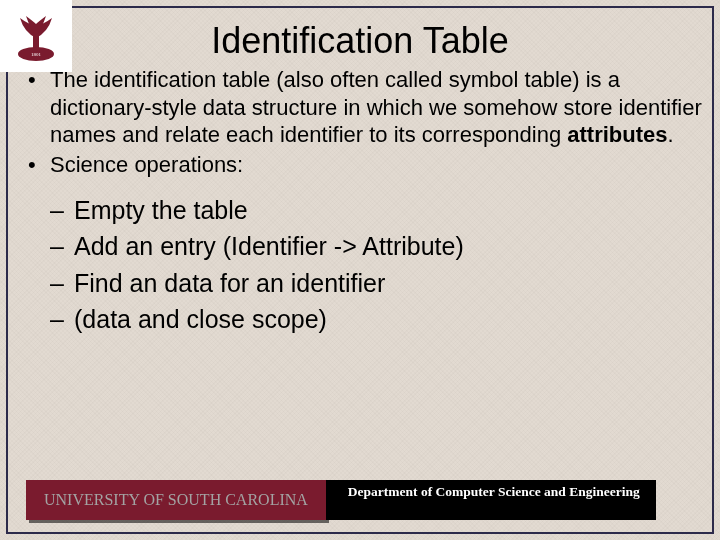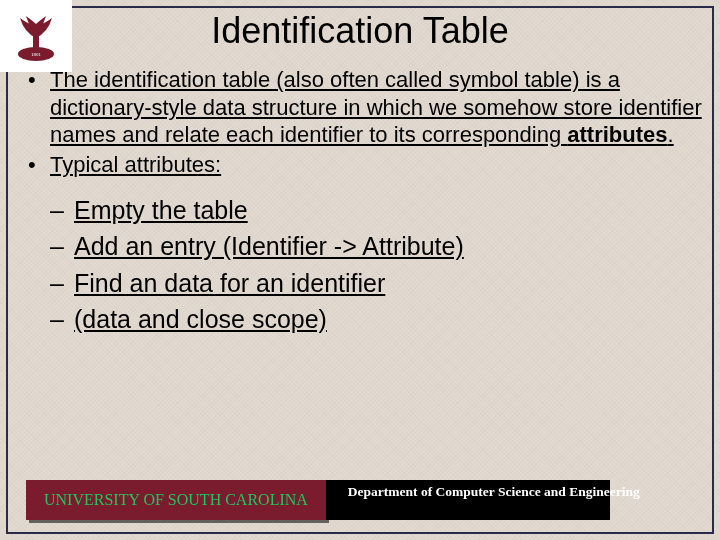--- a/index.html
+++ b/index.html
@@ -22,21 +22,21 @@
     top: 0; left: 0;
     width: 72px; height: 72px;
     background: #fff;
     z-index: 2;
     display: flex;
     align-items: center;
     justify-content: center;
   }
   .title {
     position: absolute;
-    top: 10px; left: 0; right: 0;
+    top: 20px; left: 0; right: 0;
     text-align: center;
     font-size: 36px;
     font-weight: 400;
     color: #000;
     font-family: Arial, sans-serif;
   }
   .content {
     position: absolute;
     top: 66px;
     left: 22px;
@@ -47,59 +47,59 @@
   }
   .bullet {
     display: flex;
     margin-bottom: 2px;
   }
   .bullet .dot {
     width: 28px;
     text-align: left;
     padding-left: 6px;
   }
-  .bullet .text { flex: 1; text-decoration: underline; }
+  .bullet .text { flex: 1; }
   .sublist {
     margin-top: 14px;
     margin-left: 28px;
     font-size: 25px;
     line-height: 1.45;
   }
   .subitem { display: flex; }
   .subitem .dash { width: 24px; }
-  .subitem .stext { flex: 1; text-decoration: underline; }
+  .subitem .stext { flex: 1; }
   .footer {
     position: absolute;
     left: 26px; bottom: 20px;
     height: 40px;
     display: flex;
     align-items: stretch;
   }
   .footer .uni {
     background: #7a1b2e;
-    color: #22c55e;
+    color: #a3a3a3;
     font-family: "Times New Roman", serif;
     font-size: 16px;
     display: flex;
     align-items: center;
     padding: 0 18px;
     box-shadow: 3px 3px 0 rgba(0,0,0,0.55);
     white-space: nowrap;
   }
   .footer .dept {
     background: #000;
     color: #fff;
     font-family: "Times New Roman", serif;
     font-weight: bold;
     font-size: 13.5px;
     display: flex;
     align-items: center;
     padding: 0 16px 16px 22px;
     white-space: nowrap;
-    width: 284px;
+    width: 330px;
   }
 </style>
 </head>
 <body>
 
 <div class="frame"></div>
 
 <div class="logo">
   <svg width="60" height="60" viewBox="0 0 60 60">
     <g fill="#7a1b2e">
@@ -117,21 +117,21 @@
 <div class="content">
   <div class="bullet">
     <div class="dot">•</div>
     <div class="text">
       <span>The identification table (also often called symbol table) is a dictionary-style data structure in which we somehow store identifier names and relate each identifier to its corresponding </span><b>attributes</b><span>.</span>
     </div>
   </div>
   <div class="bullet">
     <div class="dot">•</div>
     <div class="text">
-      <span>Typical attributes:</span>
+      <span>Science operations:</span>
     </div>
   </div>
 
   <div class="sublist">
     <div class="subitem">
       <div class="dash">–</div>
       <div class="stext">Empty the table</div>
     </div>
     <div class="subitem">
       <div class="dash">–</div>

